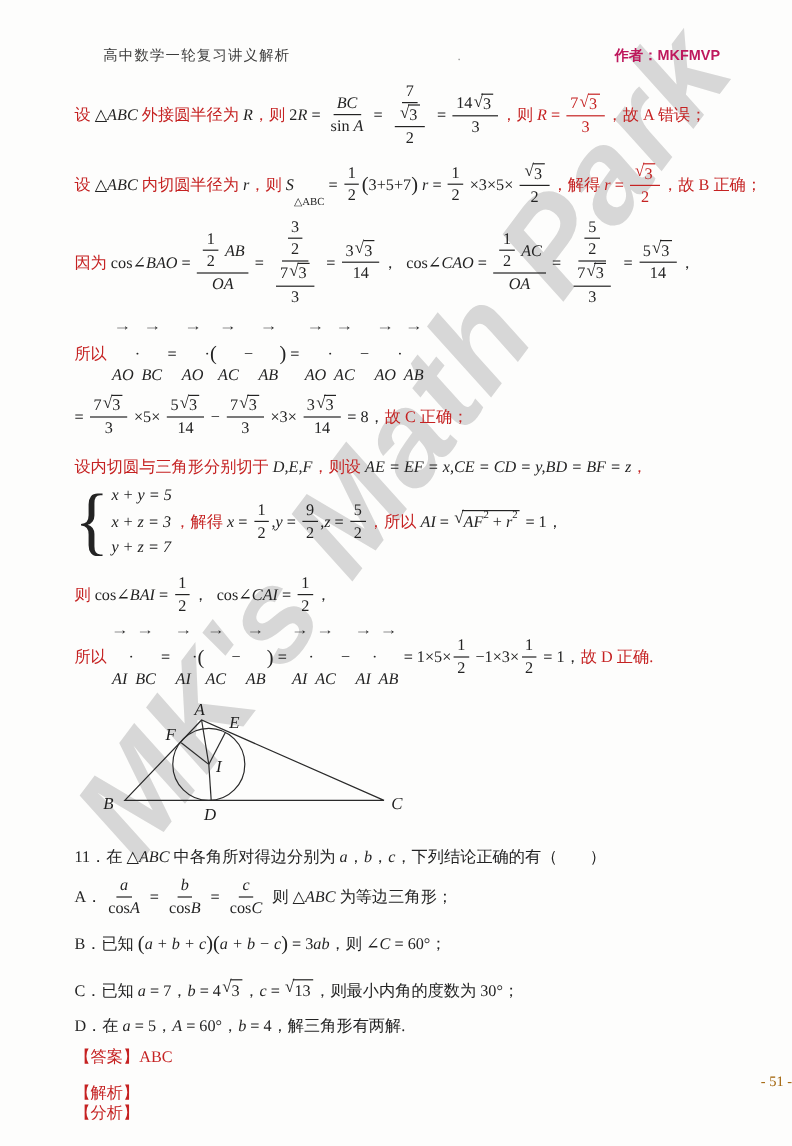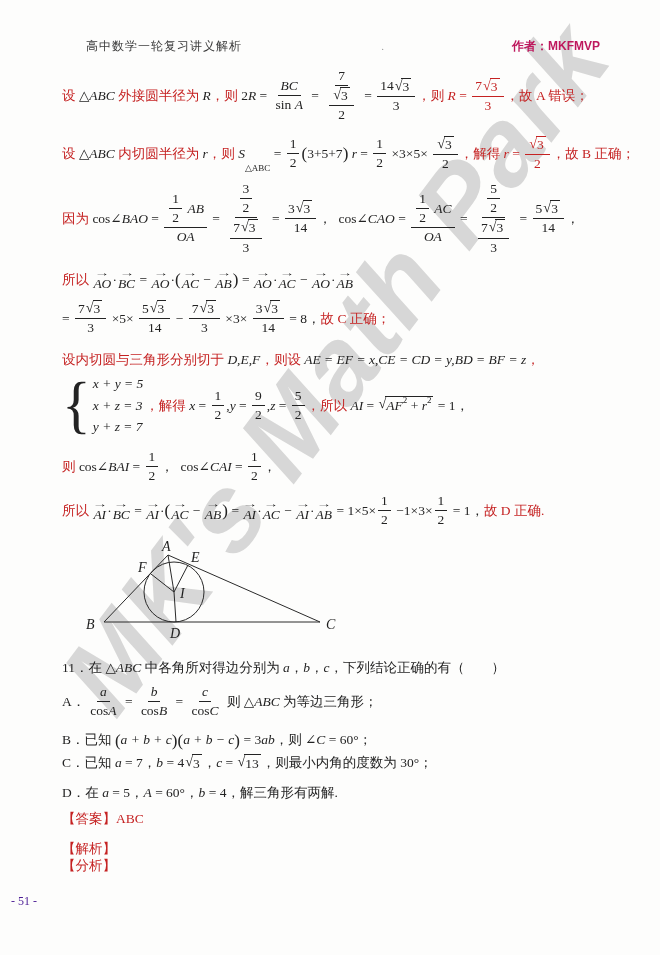--- a/index.html
+++ b/index.html
@@ -7,38 +7,38 @@
         font-family:"Liberation Serif","DejaVu Serif",serif;color:#232323;}
   .watermark{position:absolute;left:-105px;top:305px;width:880px;text-align:center;
         font-family:"Liberation Sans","DejaVu Sans",sans-serif;font-style:italic;font-weight:bold;
         font-size:108px;letter-spacing:2px;color:rgba(120,120,120,0.28);
         transform:rotate(-53deg);transform-origin:center;z-index:0;white-space:nowrap;}
   .header{position:absolute;top:38px;left:62px;right:60px;display:flex;align-items:baseline;
         font-size:12px;color:#3c3c3c;z-index:2;}
   .h-title{letter-spacing:1px;margin-left:24px;}
   .h-dot{margin-left:auto;color:#9a9a9a;font-size:11px;transform:translateX(-128px);}
   .h-author{font-weight:bold;font-family:"Liberation Sans",sans-serif;font-size:12px;color:#be185d;}
-  .footer{position:absolute;bottom:46px;left:11px;right:0;text-align:left;font-size:12px;color:#4c1d95;z-index:2;}
+  .footer{position:absolute;bottom:46px;left:0;right:0;text-align:right;font-size:12px;color:#a16207;z-index:2;}
   .content{position:absolute;left:62px;top:58px;right:30px;z-index:1;}
   .math-line{display:flex;align-items:center;flex-wrap:nowrap;font-size:13.5px;line-height:1.3;}
   .tk{white-space:pre;}
   .red{color:#c52222;}
   .i{font-style:italic;}
   .ri{font-style:italic;color:#c52222;}
   .b{font-weight:normal;}
   .big{font-size:17px;font-weight:300;line-height:1;}
   .frac{display:inline-flex;flex-direction:column;align-items:center;margin:0 2px;line-height:1.2;}
   .frac .num{display:inline-flex;align-items:center;justify-content:center;border-bottom:1px solid currentColor;padding:0 3px 1px;}
   .frac .den{display:inline-flex;align-items:center;justify-content:center;padding:1px 3px 0;}
   .sqrt{display:inline-flex;align-items:flex-start;margin:0 1px;}
   .sqrt .sg{line-height:1.1;font-size:1.05em;margin-right:-1px;}
   .sqrt .bd{display:inline-flex;align-items:center;border-top:1.2px solid currentColor;padding:0 2px 0 1px;}
   .vec{display:inline-flex;flex-direction:column;align-items:center;margin:0 1px;line-height:1;}
   .vec .ar{font-size:10px;height:7px;line-height:7px;transform:scaleX(1.5);}
-  .vec .bs{font-style:italic;line-height:1.15;}
+  .vec .bs{font-style:italic;line-height:1.15;margin-top:29px;}
   .msub{font-size:9px;align-self:flex-end;transform:translateY(3px);}
   .msup{font-size:9px;align-self:flex-start;transform:translateY(-2px);}
   .sys{display:inline-flex;align-items:center;margin-right:2px;}
   .sys .brace{font-size:60px;line-height:56px;font-weight:300;transform:scaleY(1.05);}
   .sys .rows{display:inline-flex;flex-direction:column;gap:4px;margin-left:2px;}
   .sys .row{display:inline-flex;align-items:center;}
   .diagram-wrap{margin-left:16px;}
   svg text{font-family:"Liberation Serif",serif;font-style:italic;font-size:14px;fill:#1e1e1e;}
 </style>
 </head>
@@ -678,21 +678,21 @@
         <span class="tk big">(</span>
         <span class="tk i">a + b − c</span>
         <span class="tk big">)</span>
         <span class="tk"> = 3</span>
         <span class="tk i">ab</span>
         <span class="tk">，则 </span>
         <span class="tk">∠</span>
         <span class="tk i">C</span>
         <span class="tk"> = 60°；</span>
       </div>
-    <div class="math-line" style="margin-top:5px">
+    <div class="math-line" style="margin-top:21px">
         <span class="tk">C．已知 </span>
         <span class="tk i">a</span>
         <span class="tk"> = 7，</span>
         <span class="tk i">b</span>
         <span class="tk"> = 4</span>
         <span class="sqrt">
           <span class="sg">√</span>
           <span class="bd">
             <span class="tk">3</span>
           </span>

